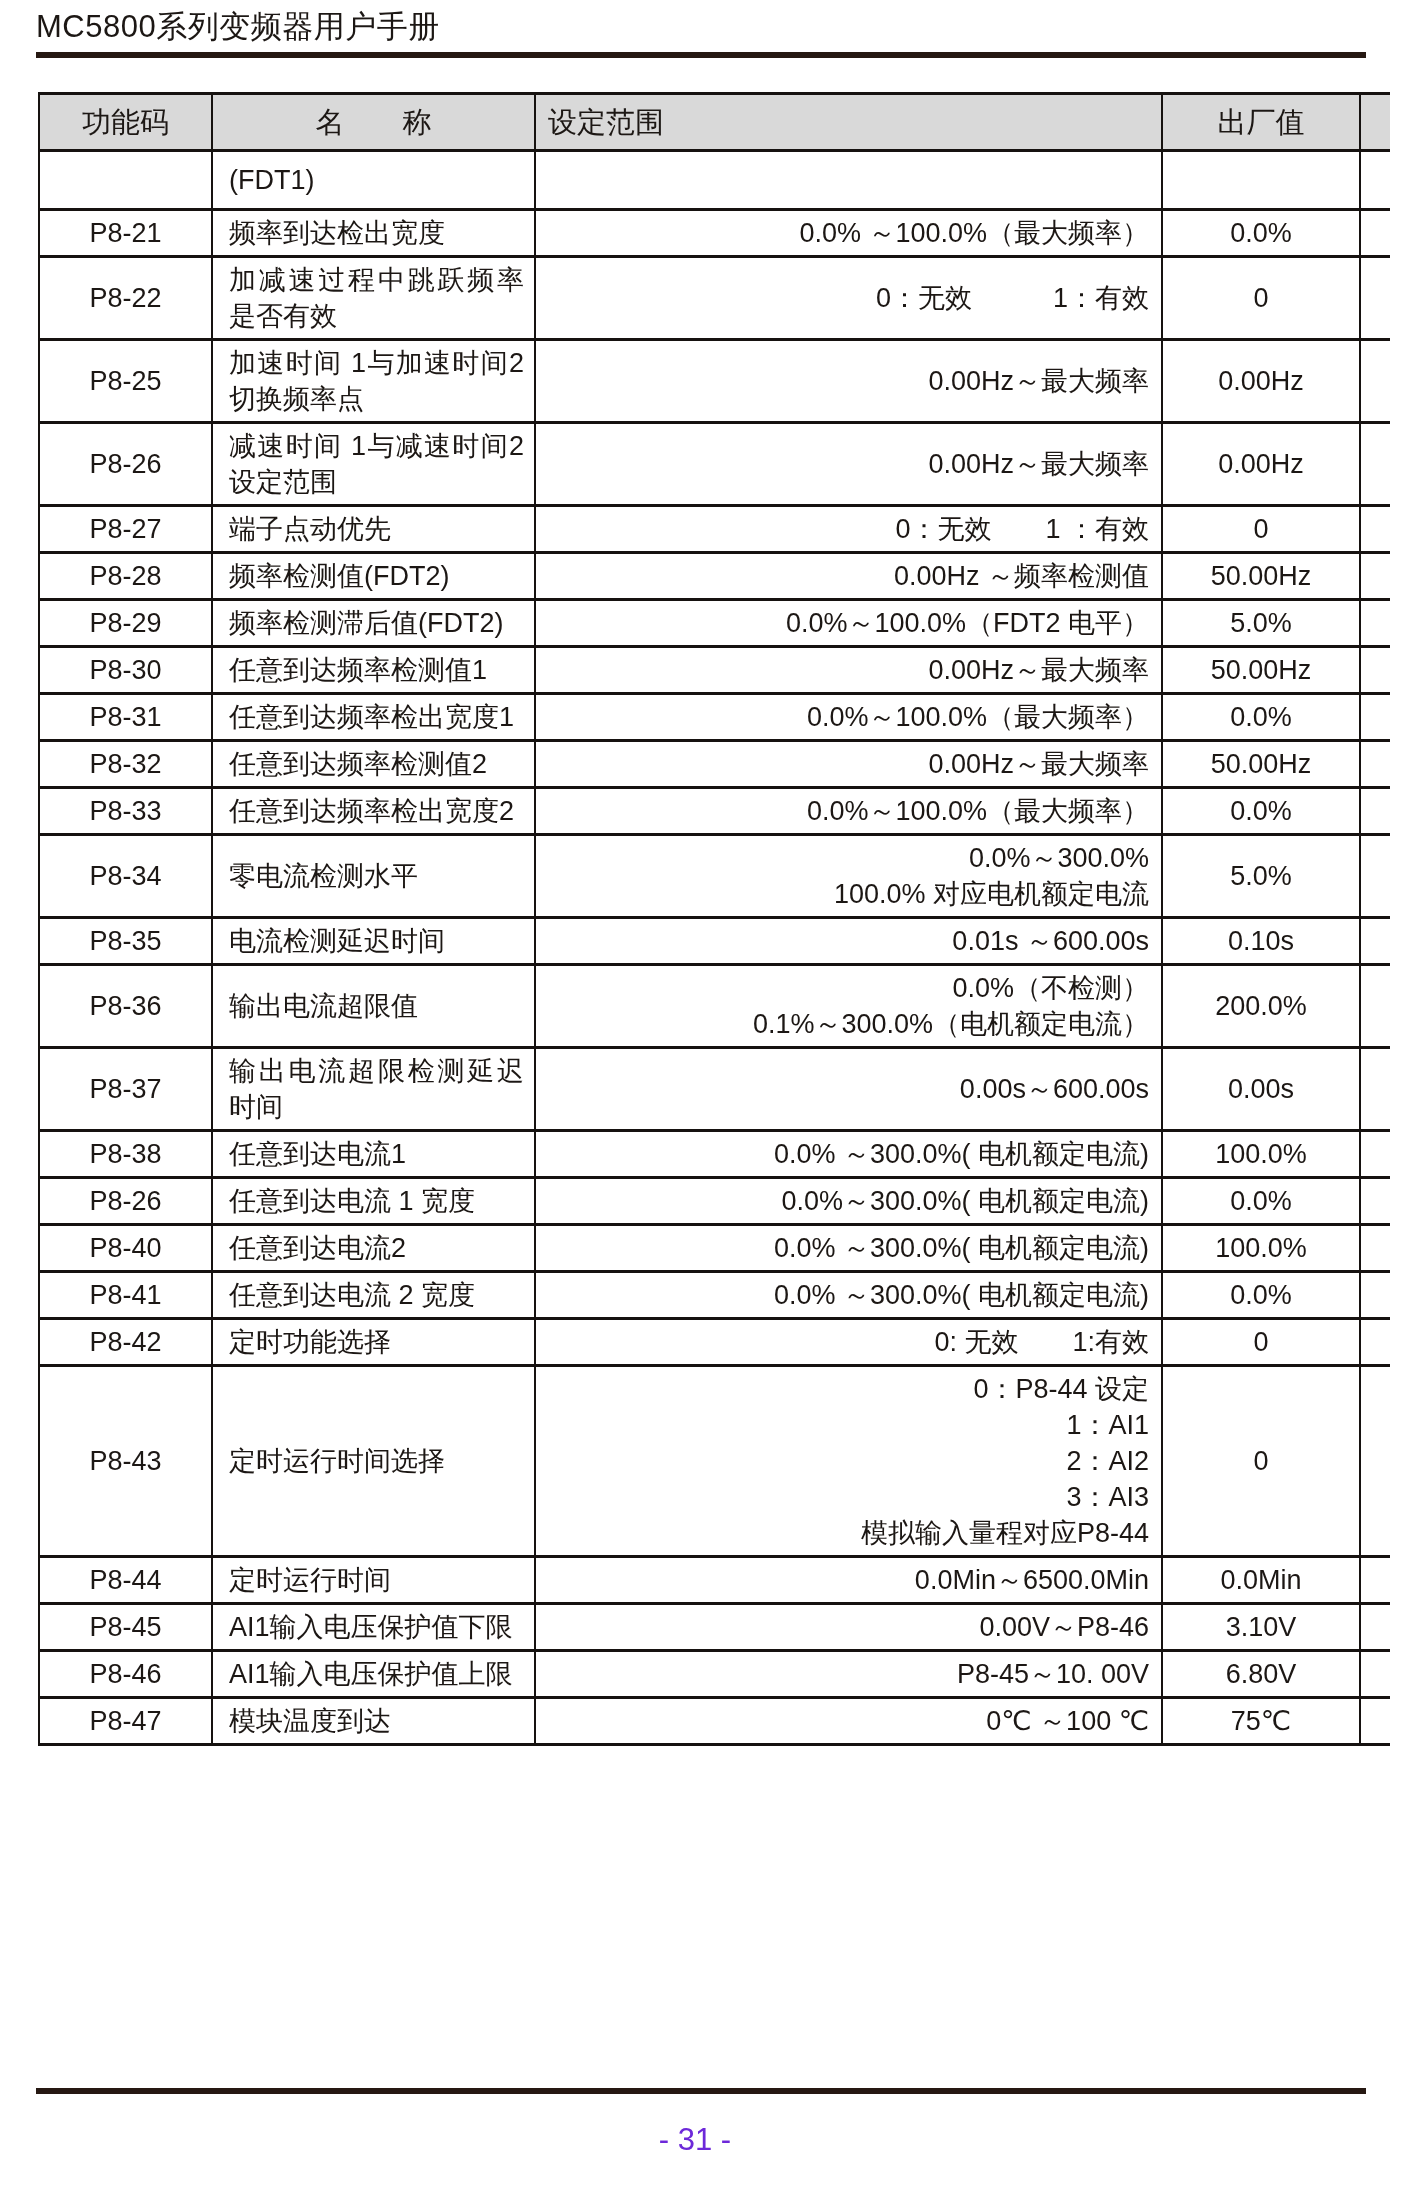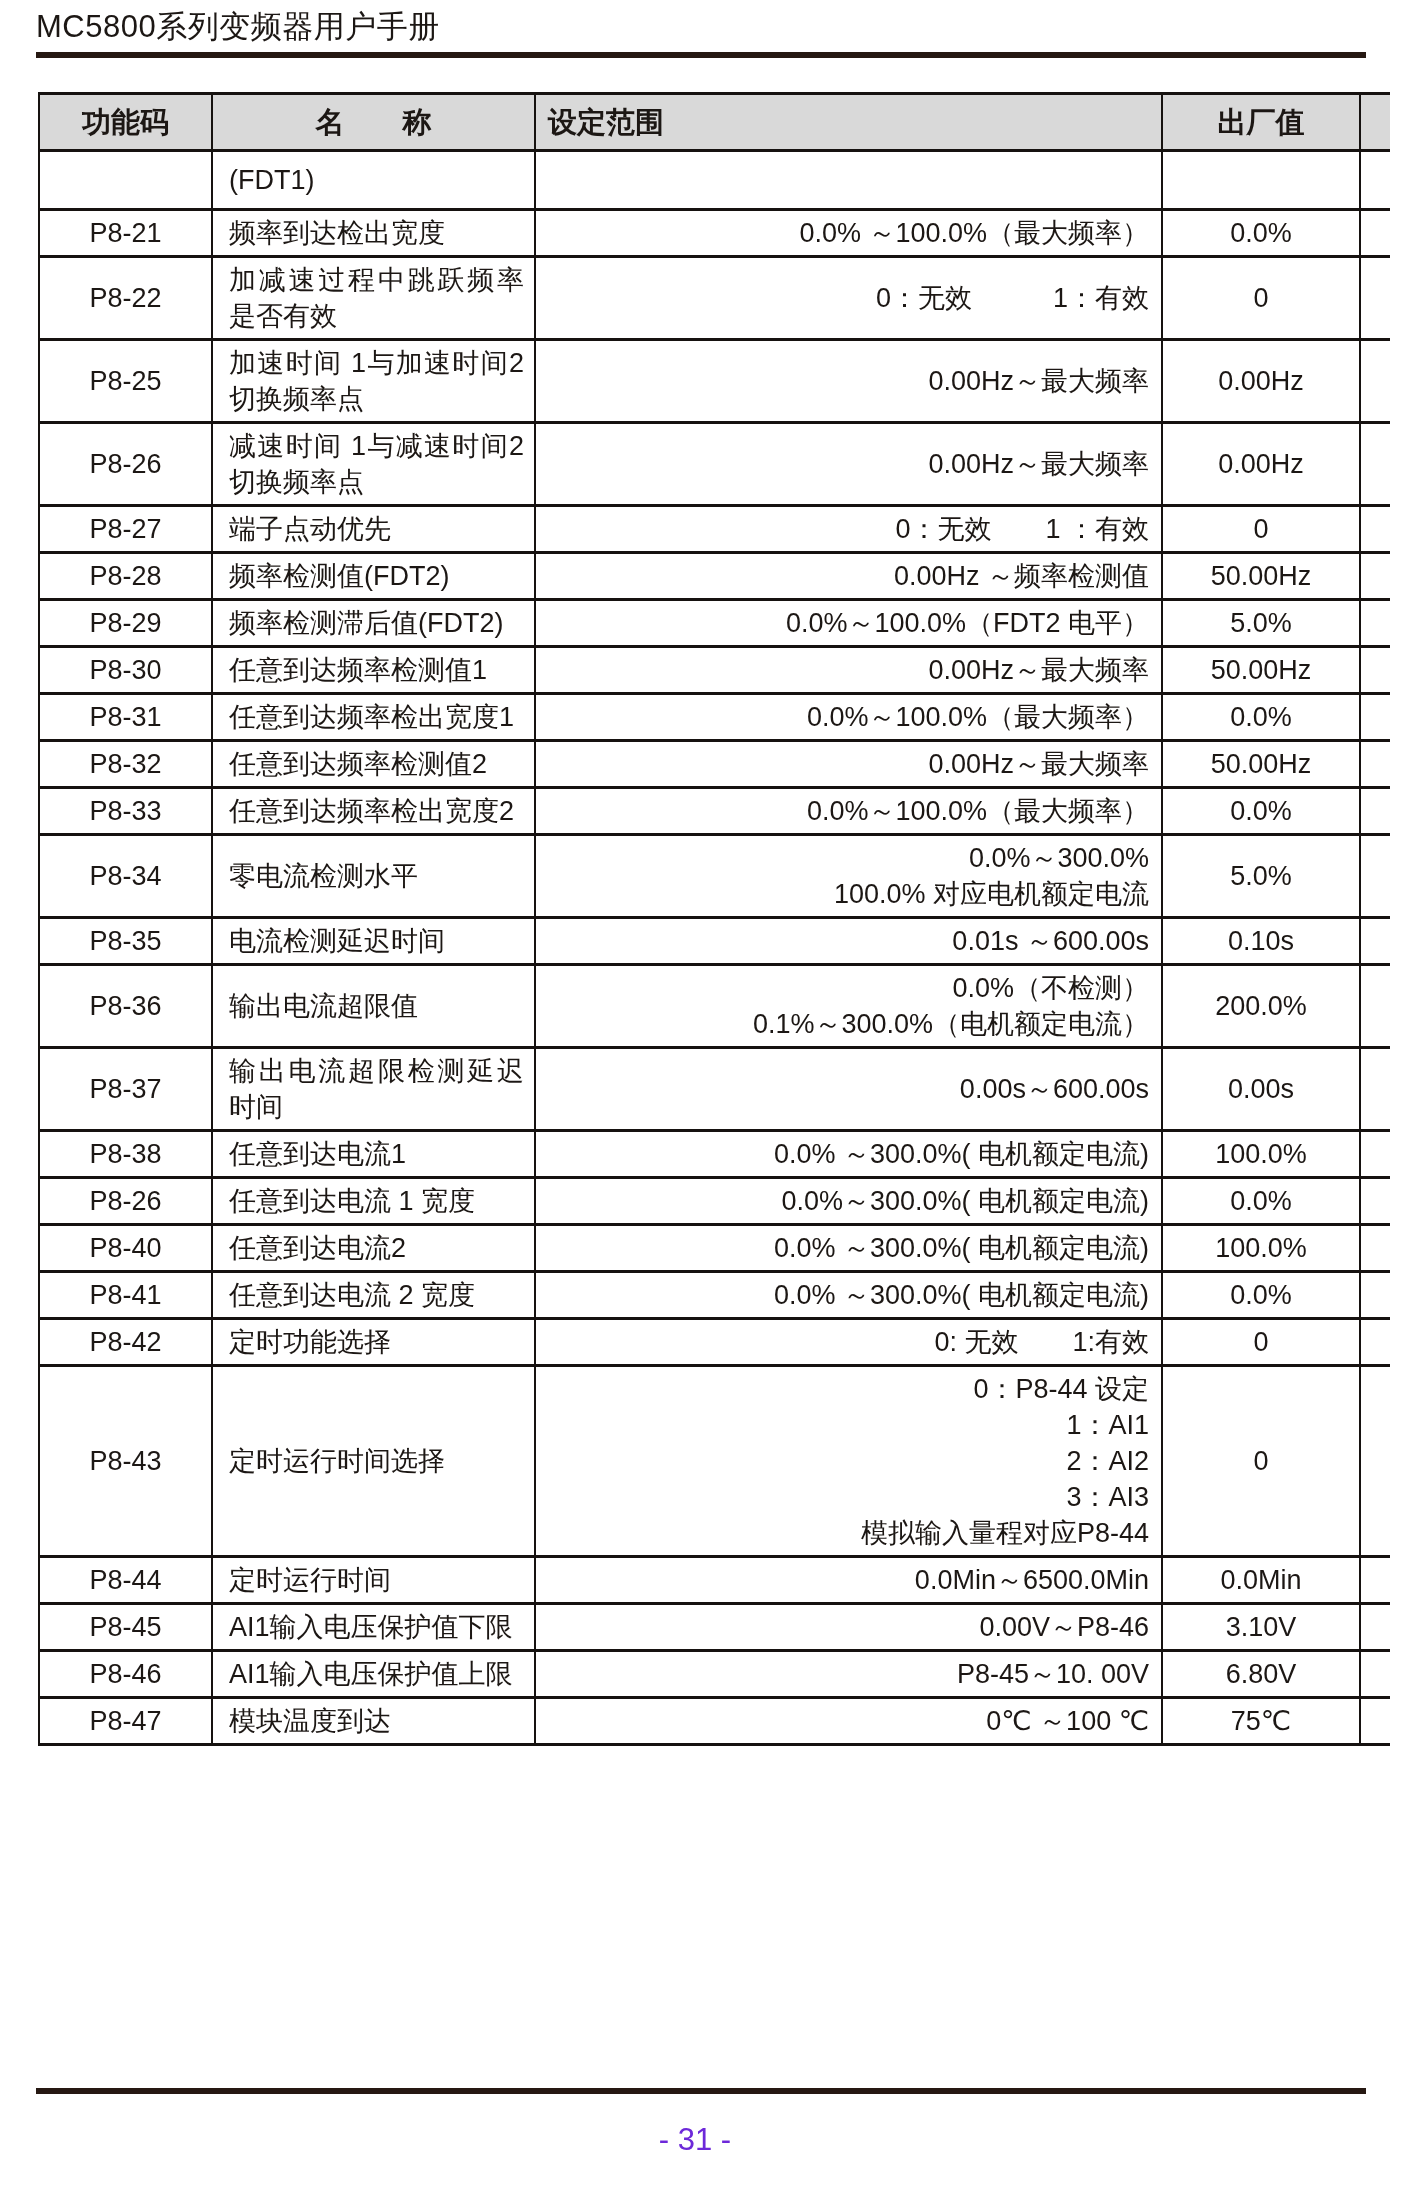--- a/index.html
+++ b/index.html
@@ -50,21 +50,21 @@
     border-bottom-width: 3px;
     vertical-align: middle;
     font-size: 27px;
     line-height: 36px;
     padding: 4px 12px;
     overflow: hidden;
     word-break: break-all;
   }
   .param-table thead th {
     background: #d9d9d9;
-    font-weight: bold;
+    font-weight: normal;
     font-size: 29px;
     padding: 9px 12px;
     text-align: center;
   }
   .param-table thead th.col-range { text-align: left; }
   .col-code   { width: 147px; }
   .col-name   { width: 297px; }
   .col-range  { width: 601px; }
   .col-value  { width: 172px; }
   .col-change { width: 108px; }
@@ -141,21 +141,21 @@
       <td class="col-code">P8-25</td>
       <td class="col-name">加速时间 1与加速时间2 切换频率点</td>
       <td class="col-range">
             <div>0.00Hz～最大频率</div>
           </td>
       <td class="col-value">0.00Hz</td>
       <td class="col-change">☆</td>
     </tr>
         <tr>
       <td class="col-code">P8-26</td>
-      <td class="col-name">减速时间 1与减速时间2 切换频率点</td>
+      <td class="col-name">减速时间 1与减速时间2 设定范围</td>
       <td class="col-range">
             <div>0.00Hz～最大频率</div>
           </td>
       <td class="col-value">0.00Hz</td>
       <td class="col-change">☆</td>
     </tr>
         <tr>
       <td class="col-code">P8-27</td>
       <td class="col-name">端子点动优先</td>
       <td class="col-range">

